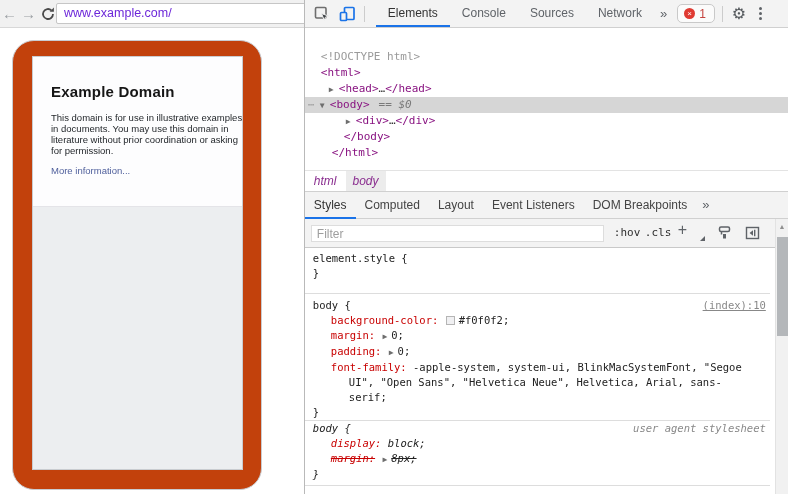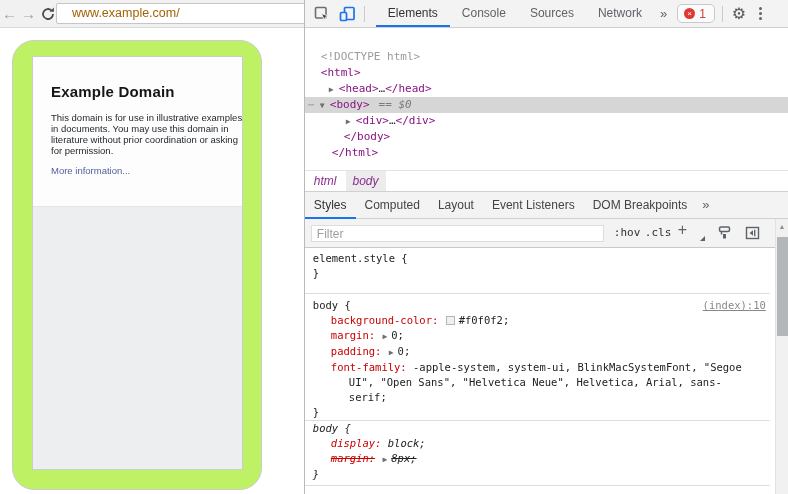--- a/index.html
+++ b/index.html
@@ -7,25 +7,25 @@
   body { font-family:"Liberation Sans",sans-serif; background:#fff; overflow:hidden; position:relative; }
   .app { position:absolute; inset:0; display:flex; }
 
   
   .left-pane { width:310px; height:494px; position:relative; background:#fff; }
   .nav-bar { position:absolute; top:0; left:0; width:310px; height:28px; background:#f1f1f1;
              border-bottom:1px solid #d8d8d8; display:flex; align-items:center; }
   .nav-btn { width:19px; text-align:center; color:#9b9fa3; font-size:15px; line-height:26px; }
   .nav-btn.reload { width:20px; display:flex; align-items:center; justify-content:center; }
   .url-box { position:absolute; left:56px; top:3px; width:252px; height:21px; background:#fff;
-             border:1px solid #c6c6c6; border-radius:2px; font-size:12.5px; color:#a16207;
-             line-height:19px; padding-left:15px; overflow:hidden; }
+             border:1px solid #c6c6c6; border-radius:2px; font-size:12.5px; color:#6d28d9;
+             line-height:19px; padding-left:7px; overflow:hidden; }
   .viewport { position:absolute; top:29px; left:0; right:0; bottom:0; background:#fff; }
   .device-frame { position:absolute; left:12px; top:11px; width:250px; height:450px;
-                  background:#bef264; border:1px solid #c9ccd1; border-radius:22px;text-decoration:underline; }
+                  background:#c2410c; border:1px solid #c9ccd1; border-radius:22px;text-decoration:underline; }
   .device-screen { position:absolute; left:19px; top:15px; width:211px; height:414px;
                    background:#eceef0; border:1px solid #c9ccd0; }
   .page-card { position:absolute; left:0; top:0; width:209px; height:150px; background:#fdfdfe;
                border-bottom:1px solid #e4e4e8; }
   .page-card h1 { position:absolute; left:18px; top:26px; font-size:15px; font-weight:bold;
                   color:#161616; letter-spacing:.2px; }
   .page-card p { position:absolute; left:18px; top:55px; width:194px; font-size:9.5px;
                  line-height:11px; color:#24282c; }
   .page-link { position:absolute; left:18px; top:108px; font-size:9.5px; color:#50609c; text-decoration:none; }
 
@@ -238,21 +238,21 @@
       <div class="sec rule">
         <div class="line sel-line"><span>body {</span><a href="#" class="src-link">(index):10</a></div>
         <div class="line prop"><span class="pname">background-color:</span> <span class="swatch"></span><span class="pval">#f0f0f2;</span></div>
         <div class="line prop"><span class="pname">margin:</span> <span class="ptri">▶</span><span class="pval">0;</span></div>
         <div class="line prop"><span class="pname">padding:</span> <span class="ptri">▶</span><span class="pval">0;</span></div>
         <div class="line prop"><span class="pname">font-family:</span> <span class="pval">-apple-system, system-ui, BlinkMacSystemFont, "Segoe UI", "Open Sans", "Helvetica Neue", Helvetica, Arial, sans-serif;</span></div>
         <div class="line"><span>}</span></div>
       </div>
 
       <div class="sec ua">
-        <div class="line sel-line"><span>body {</span></div>
+        <div class="line sel-line"><span>body {</span><span class="src-label">user agent stylesheet</span></div>
         <div class="line prop"><span class="pname">display:</span> <span class="pval">block;</span></div>
         <div class="line prop"><span class="pname strike">margin:</span> <span class="ptri">▶</span><span class="pval strike">8px;</span></div>
         <div class="line"><span>}</span></div>
       </div>
     </div>
 
     <div class="v-scrollbar">
       <span class="sb-arrow">▲</span>
       <div class="sb-thumb"></div>
     </div>

